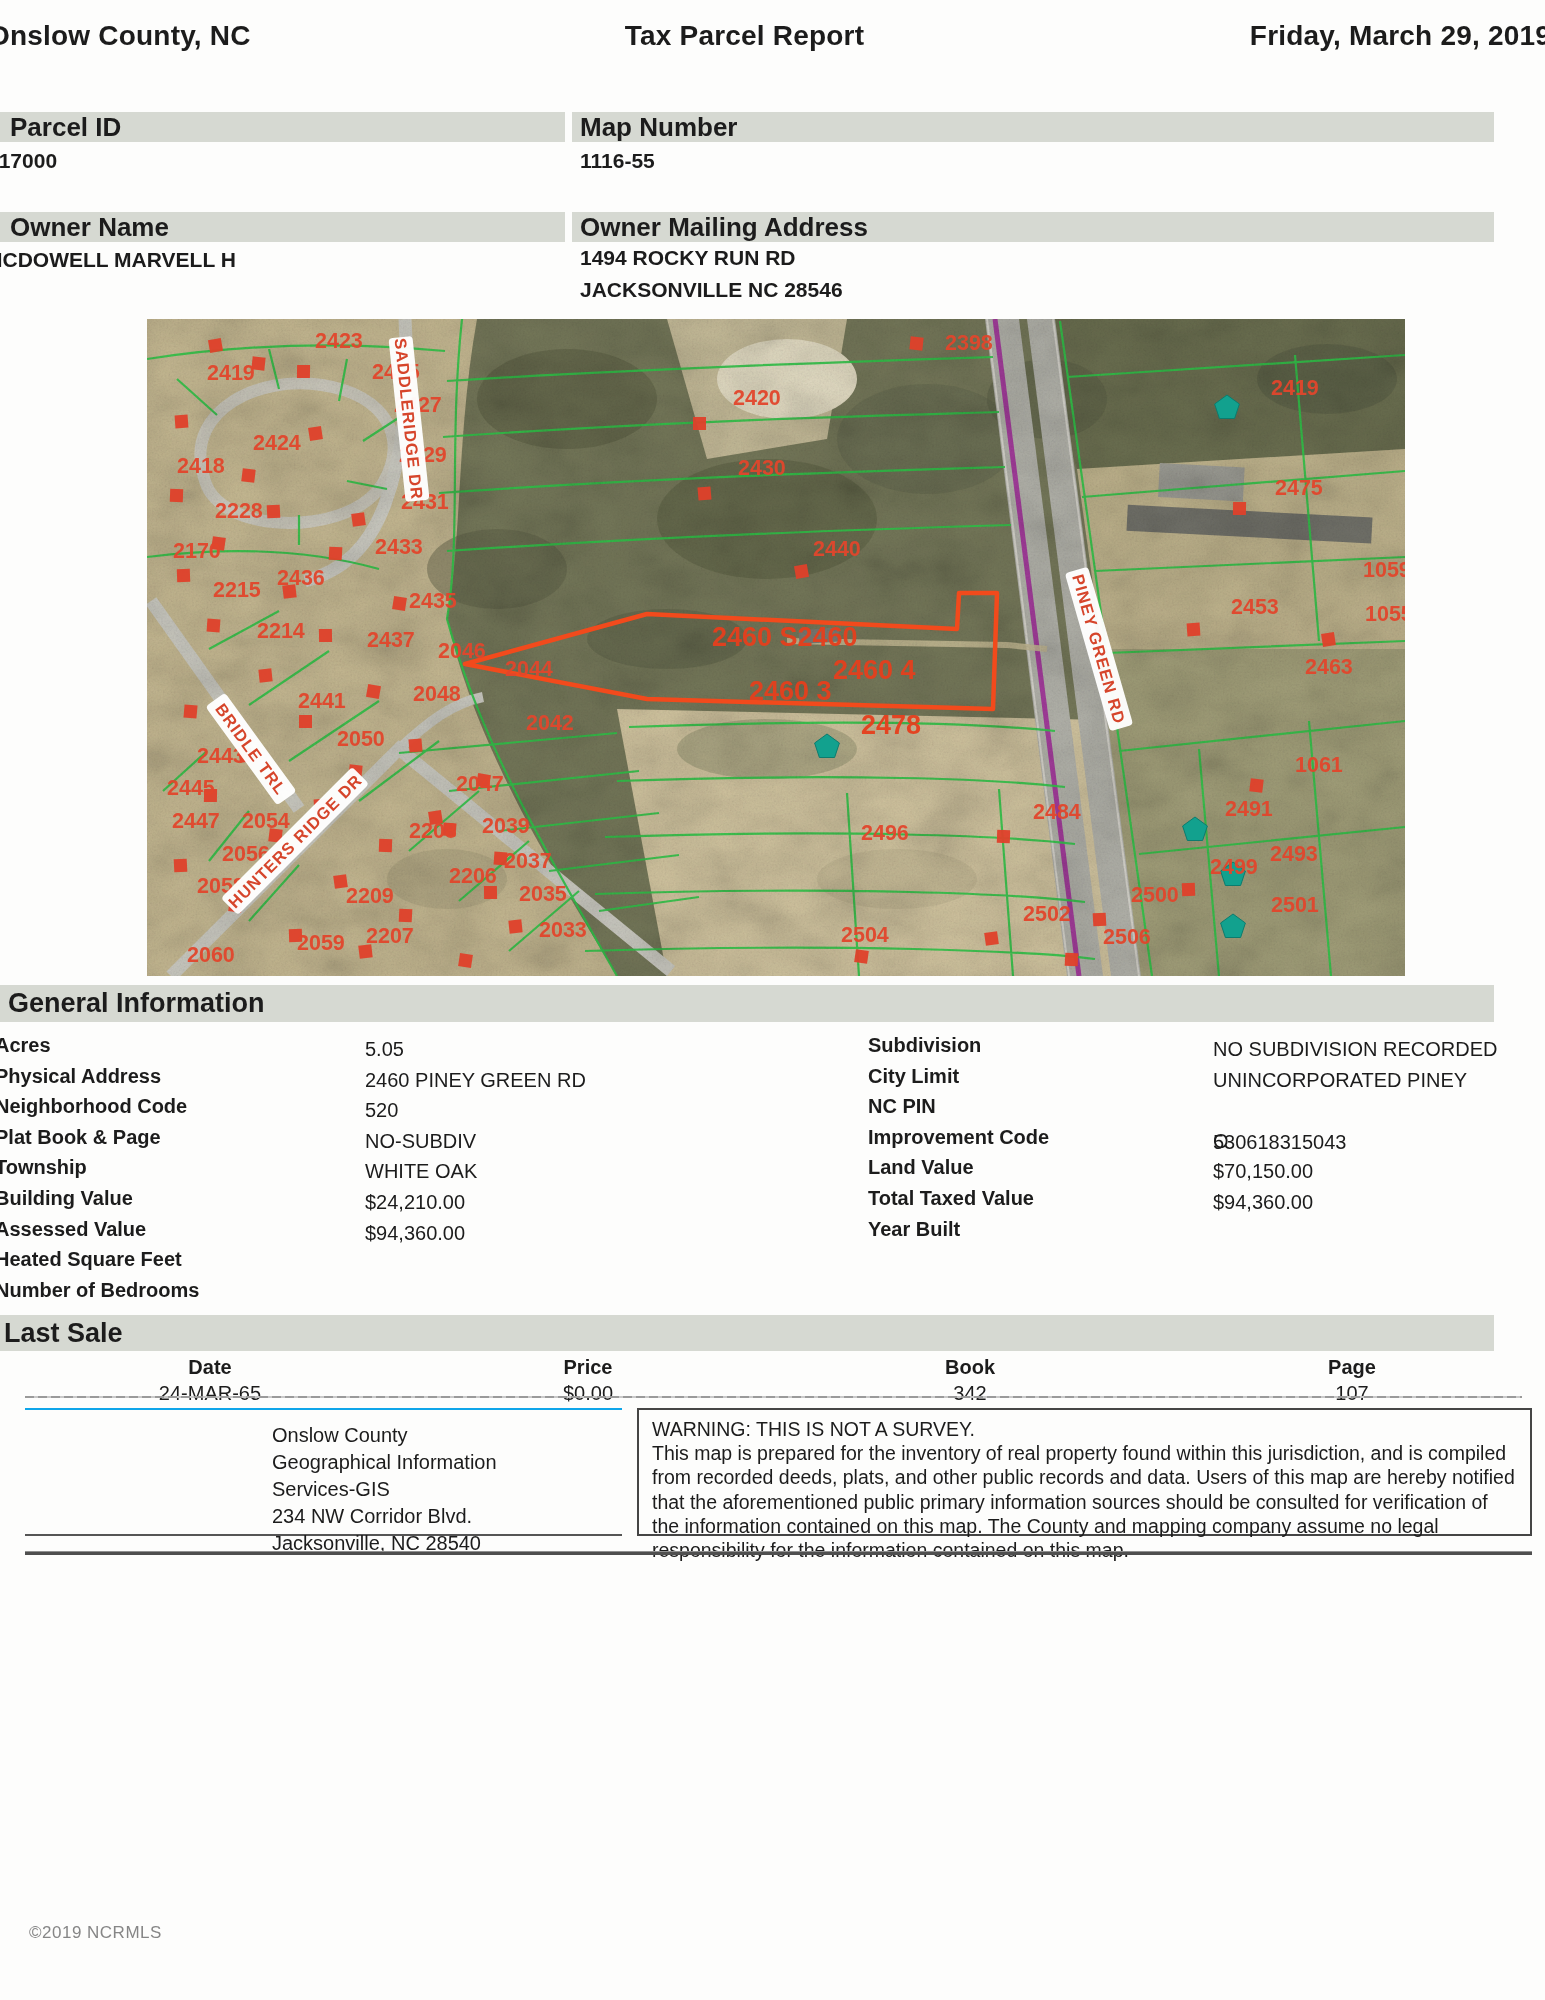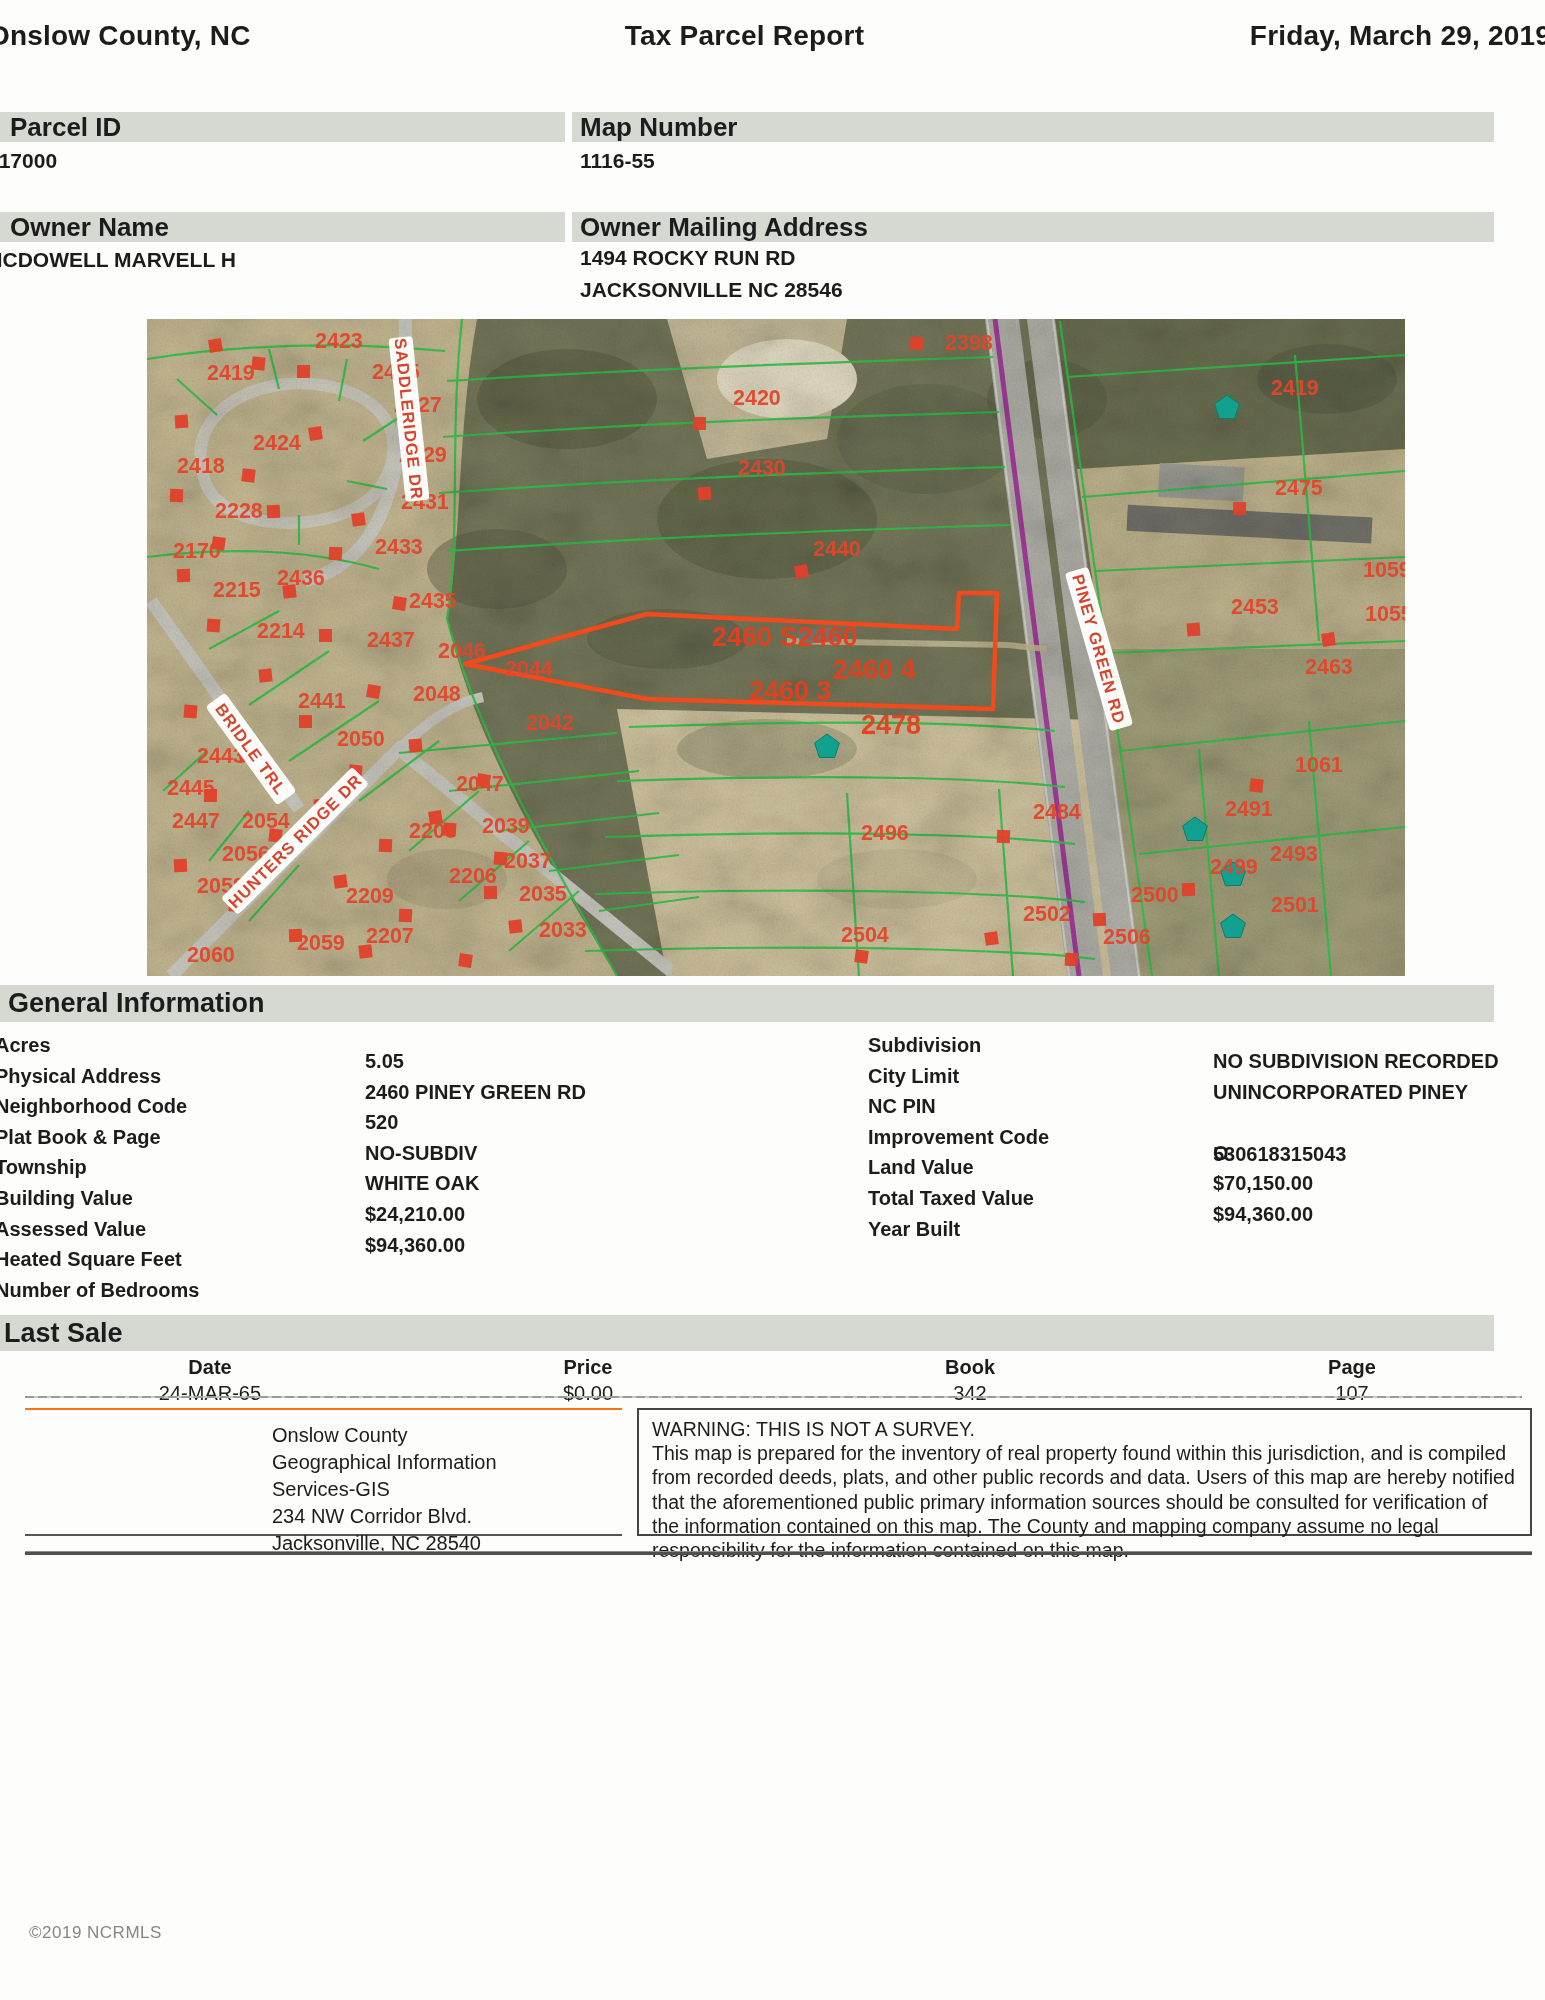--- a/index.html
+++ b/index.html
@@ -10,27 +10,27 @@
   .abs{position:absolute;}
   .hdr{font-size:28px;font-weight:700;letter-spacing:.2px;}
   .bar{position:absolute;height:30px;background:#d6d9d2;}
   .bar .bar-label{font-size:26px;font-weight:700;line-height:30px;white-space:nowrap;}
   .val{font-size:21px;font-weight:700;white-space:nowrap;}
   .sec-bar{position:absolute;height:37px;background:#d6d9d2;}
   .sec-bar .sec-title{font-size:27px;font-weight:700;line-height:37px;}
   .gi-col{position:absolute;font-size:20px;}
   .gi-row{position:relative;height:30.6px;line-height:30.6px;white-space:nowrap;}
   .gi-label{font-weight:700;}
-  .gi-value{position:absolute;top:16px;font-weight:700;text-align:center;}
+  .gi-value{position:absolute;top:4px;font-weight:400;text-align:center;}
   .ls-col{position:absolute;width:240px;text-align:center;}
   .ls-head{font-size:20px;font-weight:700;}
   .ls-val{font-size:20px;margin-top:3px;}
   .sep1{position:absolute;height:2px;background:repeating-linear-gradient(90deg,#9a9a9a 0 9px,#c9c9c9 9px 13px);}
   .sep2{position:absolute;height:3px;background:#4f4f4f;border-top:1px solid #909090;}
-  .gis-box{position:absolute;border-top:2px solid #f97316;border-bottom:2px solid #555;}
+  .gis-box{position:absolute;border-top:2px solid #0ea5e9;border-bottom:2px solid #555;}
   .gis-text{position:absolute;font-size:20px;line-height:27px;font-weight:400;}
   .warn-box{position:absolute;border:2px solid #454545;box-sizing:border-box;padding:7px 13px;}
   .warn-title{font-size:19.5px;line-height:24px;}
   .warn-body{font-size:19.5px;line-height:24.3px;}
   .watermark{position:absolute;font-size:17px;color:#868686;letter-spacing:.5px;}
   svg text{font-family:"Liberation Sans",sans-serif;}
 </style>
 </head>
 <body>
 

